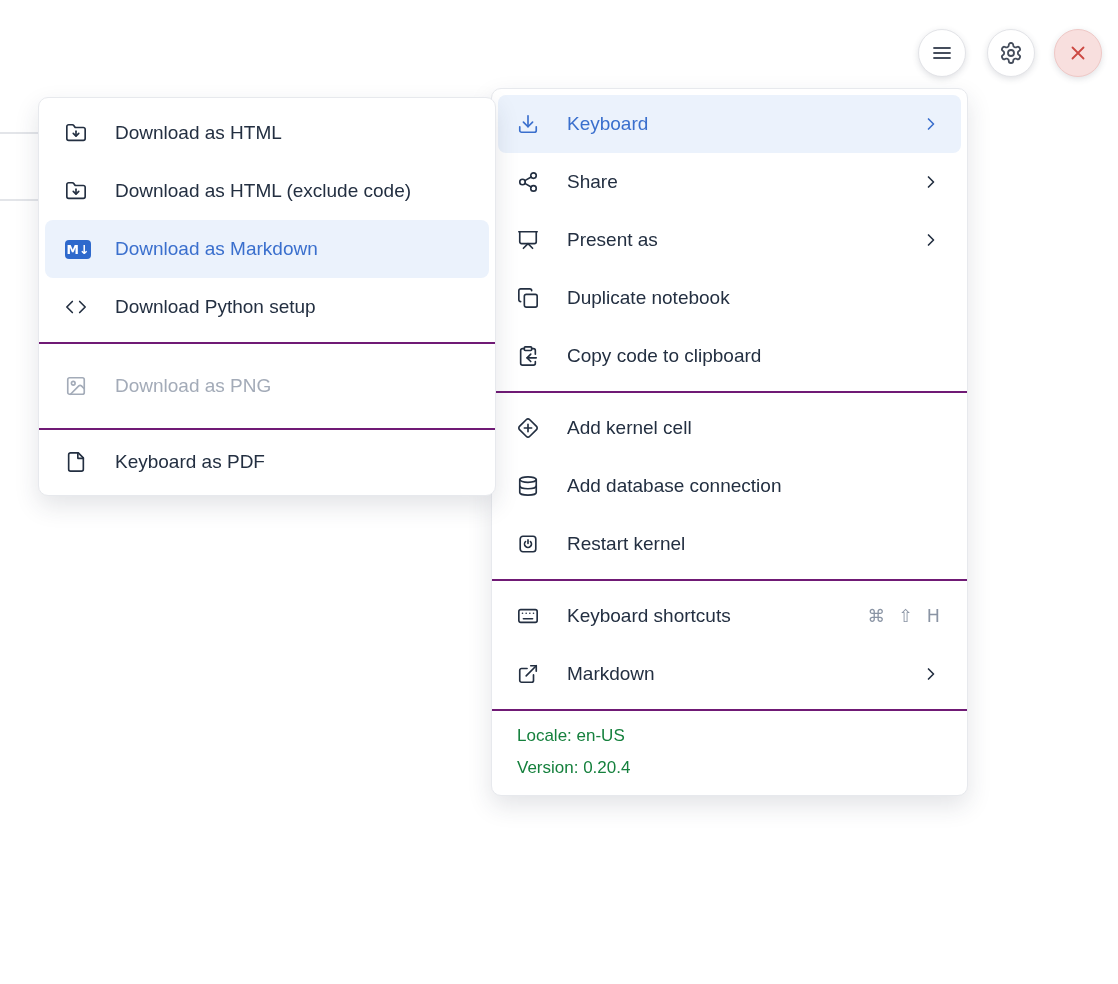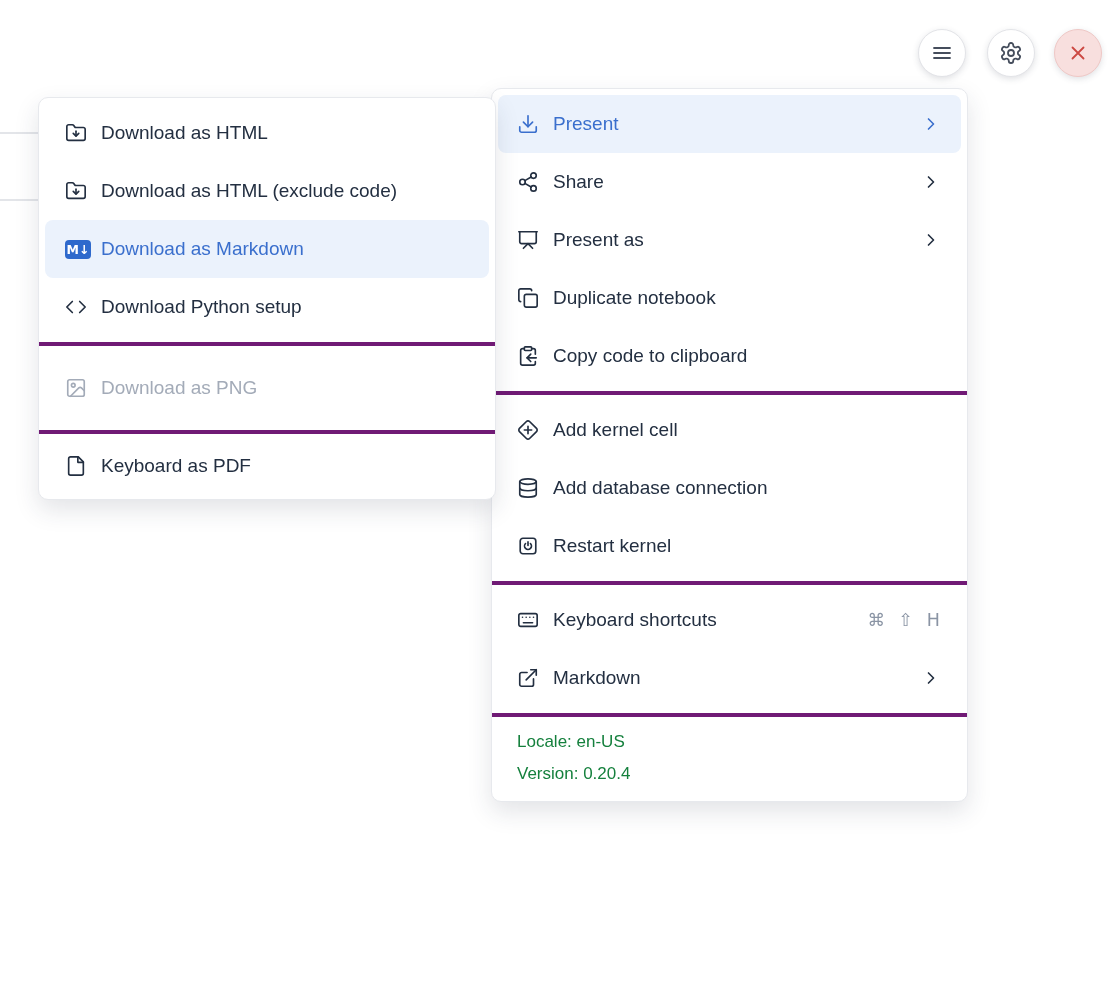--- a/index.html
+++ b/index.html
@@ -27,29 +27,29 @@
   
   .menu{
     position:absolute;background:#fff;border:1px solid #E7E9ED;border-radius:10px;
     box-shadow:0 10px 24px rgba(40,50,70,.13);box-sizing:border-box;
   }
   .main-menu{left:491px;top:88px;width:477px;z-index:2;}
   .sub-menu{left:38px;top:97px;width:458px;z-index:5;}
   .group{padding:6px;}
   .group.slim{padding:13px 6px;}
   .group.tight{padding:3px 6px 4px;}
-  .group + .group, .menu-footer{border-top:4px solid #701a75;}
+  .group + .group, .menu-footer{border-top:2px solid #701a75;}
 
   .mrow{
     height:58px;display:flex;align-items:center;border-radius:8px;
     padding:0 20px 0 19px;cursor:pointer;color:#232F41;
   }
   .sub-menu .mrow{padding:0 20px;}
   .mrow .icon{width:26px;display:flex;align-items:center;justify-content:flex-start;flex:0 0 26px;}
-  .mrow .label{font-size:19px;margin-left:10px;white-space:nowrap;}
+  .mrow .label{font-size:19px;margin-left:24px;white-space:nowrap;}
   .mrow.active{background:#EBF2FC;color:#3A6FCD;}
   .mrow.disabled{color:#A3ABB8;cursor:default;}
   .accessory{margin-left:auto;display:flex;align-items:center;}
   .shortcut{
     font-size:17.5px;color:#8A94A4;margin-left:auto;
     font-family:"DejaVu Sans","Liberation Sans",sans-serif;
     letter-spacing:1px;word-spacing:6px;white-space:nowrap;
   }
 
   .menu-footer{padding:9px 0 11px 25px;}
@@ -98,21 +98,21 @@
   <div class="menu main-menu">
     <div class="group">
       <div class="mrow active">
         <span class="icon">
           <svg class="ic" width="22" height="22" viewBox="0 0 24 24" fill="none" stroke="currentColor" stroke-width="1.8" stroke-linecap="round" stroke-linejoin="round">
             <path d="M21 15v4a2 2 0 0 1-2 2H5a2 2 0 0 1-2-2v-4"></path>
               <path d="m7 10 5 5 5-5"></path>
               <path d="M12 15V3"></path>
           </svg>
         </span>
-        <span class="label">Present</span>
+        <span class="label">Keyboard</span>
         <span class="accessory">
           <svg class="ic" width="20" height="20" viewBox="0 0 24 24" fill="none" stroke="currentColor" stroke-width="2" stroke-linecap="round" stroke-linejoin="round">
               <path d="m9 18 6-6-6-6"></path>
             </svg>
         </span>
       </div>
       <div class="mrow">
         <span class="icon">
           <svg class="ic" width="22" height="22" viewBox="0 0 24 24" fill="none" stroke="currentColor" stroke-width="1.8" stroke-linecap="round" stroke-linejoin="round">
             <circle cx="18" cy="5" r="3"></circle>

